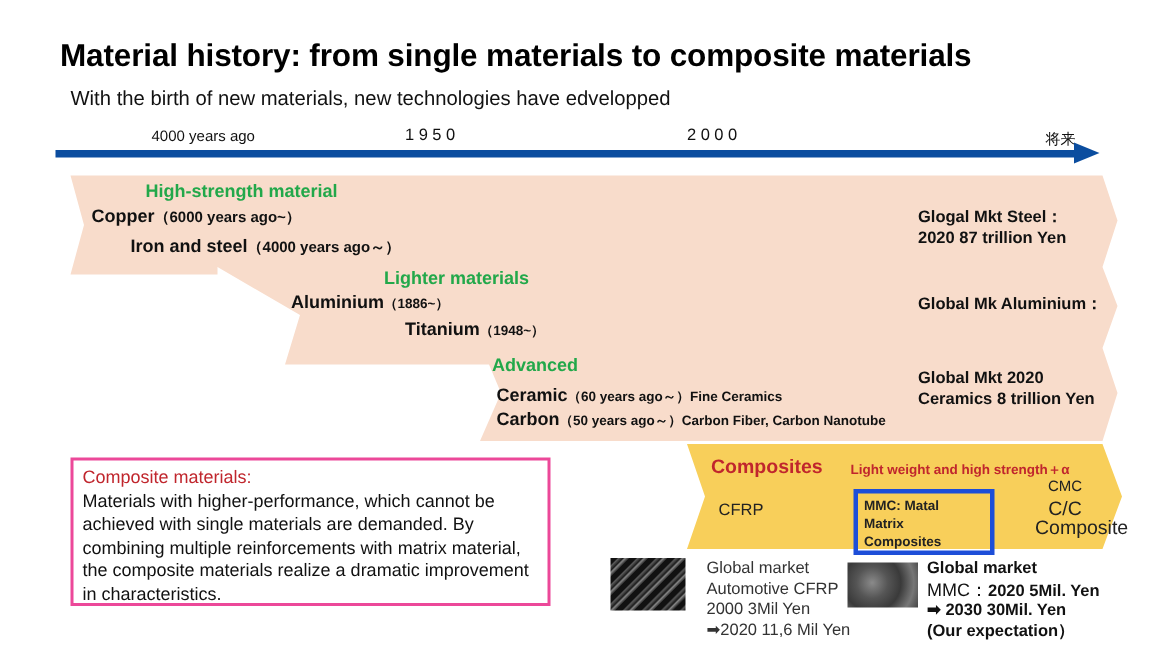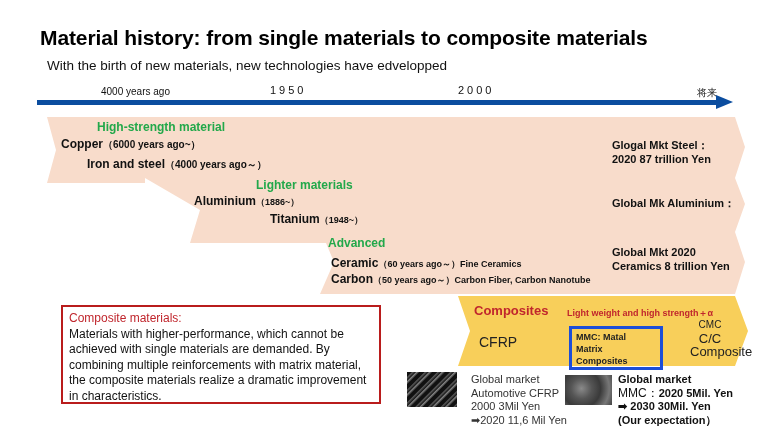--- a/index.html
+++ b/index.html
@@ -9,21 +9,21 @@
   .subtitle { left:47px; top:58px; font-size:13.5px; color:#111; white-space:nowrap; }
   .tick { font-size:10px; color:#111; white-space:nowrap; }
   .tick.wide { letter-spacing:3px; font-size:11px; }
   .axis-line { left:37px; top:100px; width:683px; height:5px; background:#0b4d9f; }
   .axis-head { left:716px; top:95px; width:0; height:0; border-top:7.5px solid transparent; border-bottom:7.5px solid transparent; border-left:17px solid #0b4d9f; }
   .green { color:#22a84a; font-weight:bold; font-size:12px; white-space:nowrap; }
   .mat { font-weight:bold; font-size:12px; white-space:nowrap; color:#111; }
   .mat .paren { font-size:10px; font-weight:bold; }
   .mat .small { font-size:9px; font-weight:bold; }
   .mkt { font-weight:bold; font-size:11px; line-height:14px; white-space:nowrap; color:#111; }
-  .desc-box { left:47px; top:305px; width:320px; height:99px; border:2px solid #b91c1c; box-sizing:border-box; padding:4px 6px; font-size:12px; line-height:15.5px; color:#111;margin-left:14px; }
+  .desc-box { left:47px; top:305px; width:320px; height:99px; border:2px solid #ec4899; box-sizing:border-box; padding:4px 6px; font-size:12px; line-height:15.5px; color:#111; }
   .desc-title { color:#c0262d; }
   .comp-red { color:#c0262d; font-weight:bold; }
   .mmc-box { left:569px; top:326px; width:94px; height:44px; border:3px solid #1d4ed8; box-sizing:border-box; padding:2px 4px; font-size:9px; font-weight:bold; line-height:12px; color:#222; }
   .bottom-text { font-size:11px; line-height:13.5px; color:#333; white-space:nowrap; }
   .bold-black { font-weight:bold; color:#111; }
   .img-cf { left:407px; top:372px; width:50px; height:35px; background:repeating-linear-gradient(135deg,#111 0px,#111 3px,#5a5a5a 4px,#1a1a1a 6px,#888 7px,#222 9px); }
   .img-mmc { left:565px; top:375px; width:47px; height:30px; background:radial-gradient(circle at 35% 45%, #8a8a8a 0, #555 30%, #3a3a3a 55%, #777 80%, #444 100%); }
 </style>
 </head>
 <body>
@@ -75,21 +75,21 @@
 <div class="abs mat" style="left:331px;top:272px;">
   <span>Carbon</span><span class="small">（50 years ago～）</span><span class="small">Carbon Fiber,  Carbon Nanotube</span>
 </div>
 <div class="abs mkt" style="left:612px;top:245px;">
   <div>Global Mkt    2020</div>
   <div>Ceramics   8 trillion Yen</div>
 </div>
 
 <div class="abs comp-red" style="left:474px;top:303px;font-size:13px;">Composites</div>
 <div class="abs comp-red" style="left:567px;top:307px;font-size:9px;white-space:nowrap;">Light weight and high strength＋α</div>
-<div class="abs" style="left:479px;top:334px;font-size:14px;color:#222;">CFRP</div>
+<div class="abs" style="left:479px;top:334px;font-size:11px;color:#222;">CFRP</div>
 <div class="abs mmc-box">
   <div>MMC: Matal</div>
   <div>Matrix Composites</div>
 </div>
 <div class="abs" style="left:690px;top:318px;width:40px;text-align:center;color:#222;">
   <div style="font-size:10px;line-height:14px;">CMC</div>
   <div style="font-size:13px;line-height:14px;">C/C</div>
   <div style="font-size:13px;line-height:11px;">Composite</div>
 </div>
 

